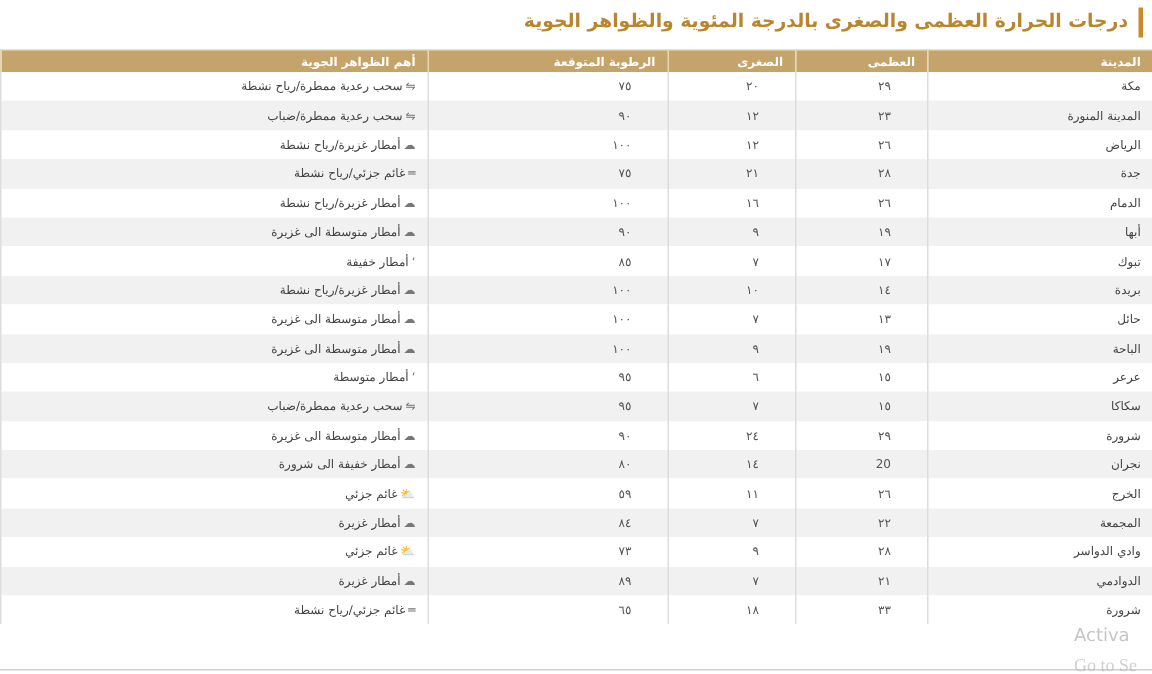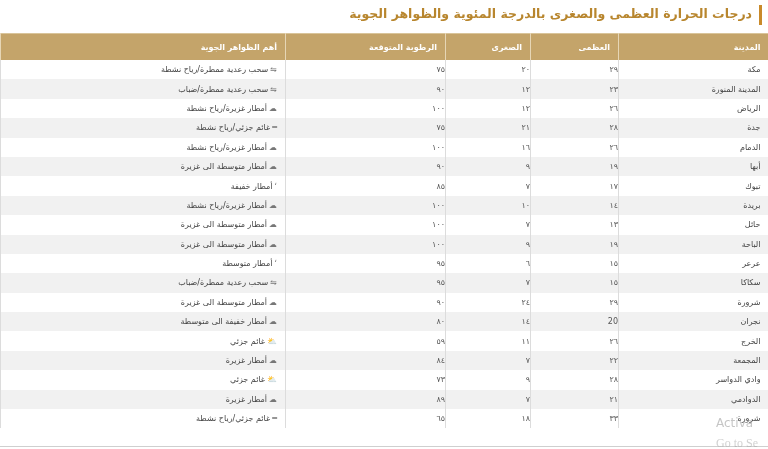--- a/index.html
+++ b/index.html
@@ -23,33 +23,33 @@
       white-space: nowrap;
     }
     table.weather {
       position: absolute; top: 33px; left: 0;
       width: 768px; border-collapse: collapse; direction: rtl;
       table-layout: fixed;
     }
     table.weather th {
       background: #c4a46a; color: #ffffff;
       font-size: 8px; font-weight: bold; text-align: right;
-      height: 26px; padding: 0 8px;
+      height: 14px; padding: 0 8px;
       border-left: 1px solid #e6d6b6;
       border-top: 1px solid #d9c49a;
     }
     table.weather td {
       font-size: 8px; color: #444444; text-align: right;
       height: 19.4px; padding: 0 8px;
       border-left: 1px solid #dcdcdc;
       white-space: nowrap;
     }
     table.weather tr.row:nth-child(even) td { background: #f1f1f1; }
     table.weather tr.row:nth-child(odd) td { background: #ffffff; }
-    table.weather td.num { color: #555555; padding-right: 0; }
+    table.weather td.num { color: #555555; padding-right: 24px; }
     .ph-icon { display: inline-block; margin-left: 2px; color: #777; font-size: 8px; }
     .bottom-line {
       position: absolute; left: 0; top: 446px; width: 768px; height: 1px; background: #cfcfcf;
     }
     .watermark {
       position: absolute; left: 716px; top: 416px;
       font-size: 12px; color: rgba(150,150,150,0.55);
       white-space: nowrap; pointer-events: none;
     }
     .watermark2 {
@@ -173,21 +173,21 @@
         <td class="num">٢٩</td>
         <td class="num">٢٤</td>
         <td class="num">٩٠</td>
         <td><span class="ph-icon">☁</span><span>أمطار متوسطة الى غزيرة</span></td>
       </tr>
       <tr class="row">
         <td>نجران</td>
         <td class="num">20</td>
         <td class="num">١٤</td>
         <td class="num">٨٠</td>
-        <td><span class="ph-icon">☁</span><span>أمطار خفيفة الى متوسطة</span></td>
+        <td><span class="ph-icon">☁</span><span>أمطار خفيفة الى شرورة</span></td>
       </tr>
       <tr class="row">
         <td>الخرج</td>
         <td class="num">٢٦</td>
         <td class="num">١١</td>
         <td class="num">٥٩</td>
         <td><span class="ph-icon">⛅</span><span>غائم جزئي</span></td>
       </tr>
       <tr class="row">
         <td>المجمعة</td>

